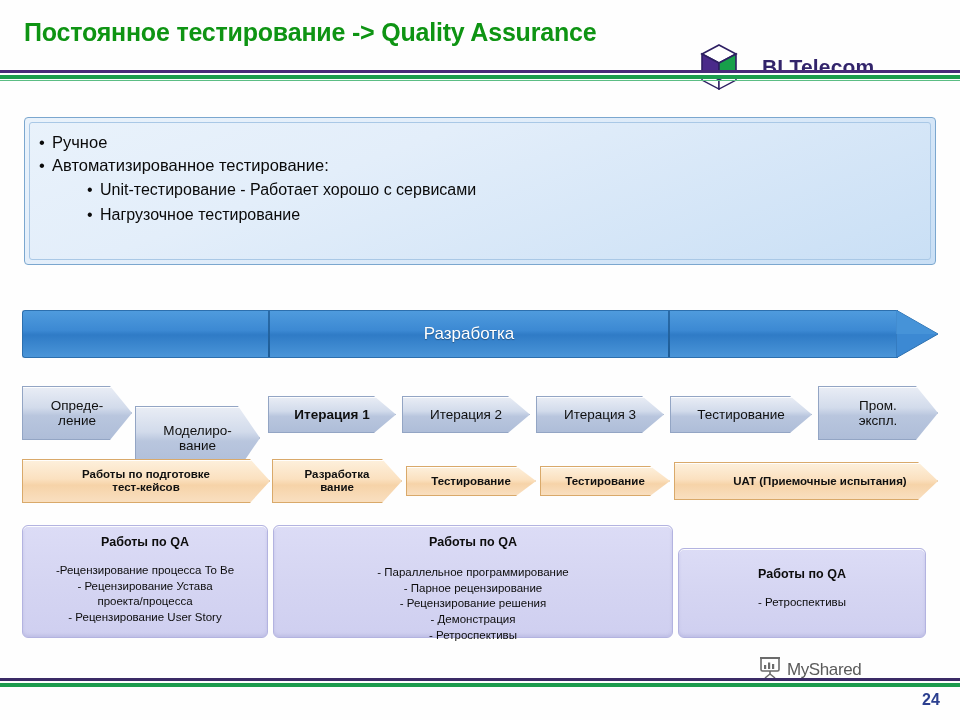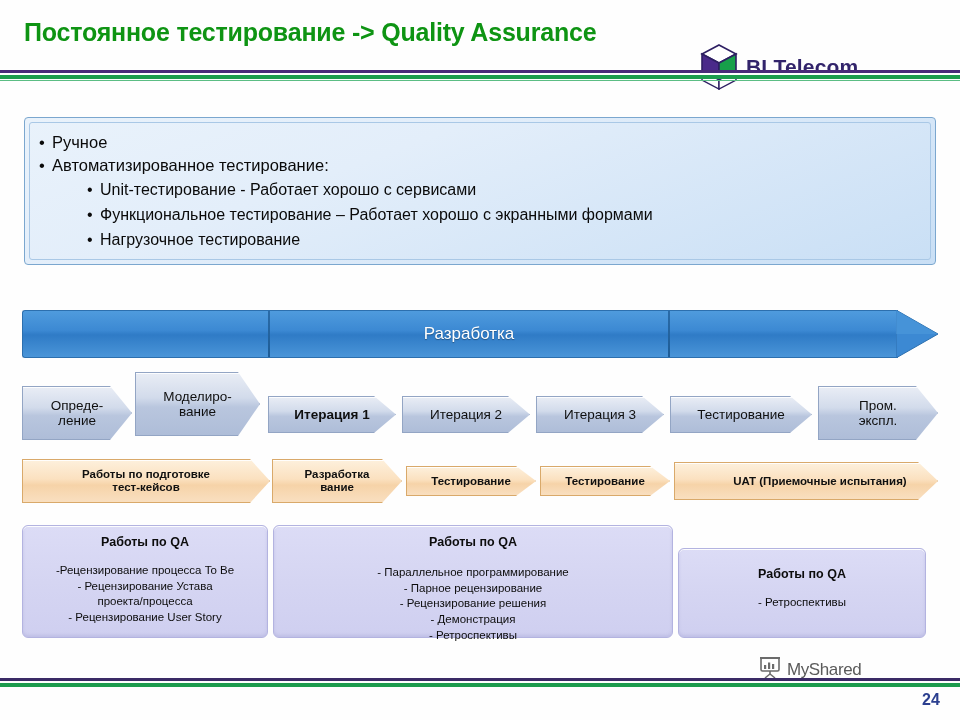--- a/index.html
+++ b/index.html
@@ -26,21 +26,21 @@
     color: #0e9413;
     letter-spacing: -0.2px;
     white-space: nowrap;
   }
   #brand-logo {
     position: absolute;
     left: 700px;
     top: 44px;
     display: flex;
     align-items: center;
-    gap: 8px;
+    gap: 24px;
     justify-content: space-between;
   }
   #brand-logo .cube { width: 38px; height: 46px; display:block; }
   #brand-name {
     font-size: 21px;
     font-weight: bold;
     color: #32246b;
     letter-spacing: 0.2px;
     white-space: nowrap;
   }
@@ -230,23 +230,20 @@
   <div class="blt lvl1">
     <span class="dot">•</span><span>Ручное</span>
   </div>
   <div class="blt lvl1">
     <span class="dot">•</span><span>Автоматизированное тестирование:</span>
   </div>
   <div class="blt lvl2">
     <span class="dot">•</span><span>Unit-тестирование - Работает хорошо с сервисами</span>
   </div>
   <div class="blt lvl2">
-    <span class="dot">•</span><span>Функциональное тестирование – Работает хорошо с экранными формами</span>
-  </div>
-  <div class="blt lvl2">
     <span class="dot">•</span><span>Нагрузочное тестирование</span>
   </div>
 </div>
 
 <div id="phase-banner">
   <div class="body"></div>
   <div class="tip">
     <svg width="42" height="48" viewBox="0 0 42 48" xmlns="http://www.w3.org/2000/svg">
       <polygon points="0,0 42,24 0,48" fill="#3c89d3" stroke="#2c6fae" stroke-width="1"></polygon>
       <polygon points="0,0 42,24 0,24" fill="#4f9bdd" opacity="0.55"></polygon>
@@ -256,21 +253,21 @@
   <div class="phase-div" style="left:646px"></div>
   <div class="phase-label" style="left:248px;width:398px">Разработка</div>
 </div>
 
 <div class="chev chev-blue" style="left:22px;  top:386px; width:110px; height:54px;">
   <span class="shape"></span>
   <span class="txt">
     <span>Опреде-</span><br><span>ление</span>
   </span>
 </div>
-<div class="chev chev-blue" style="left:135px; top:372px; width:125px; height:64px;">
+<div class="chev chev-blue" style="left:135px; top:406px; width:125px; height:64px;">
   <span class="shape"></span>
   <span class="txt">
     <span>Моделиро-</span><br><span>вание</span>
   </span>
 </div>
 <div class="chev chev-blue" style="left:268px; top:396px; width:128px; height:37px;font-weight:bold;">
   <span class="shape"></span>
   <span class="txt">Итерация 1</span>
 </div>
 <div class="chev chev-blue" style="left:402px; top:396px; width:128px; height:37px;">

